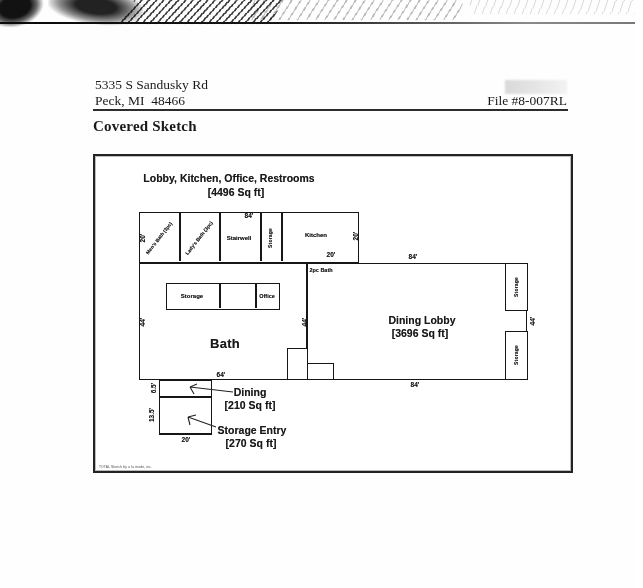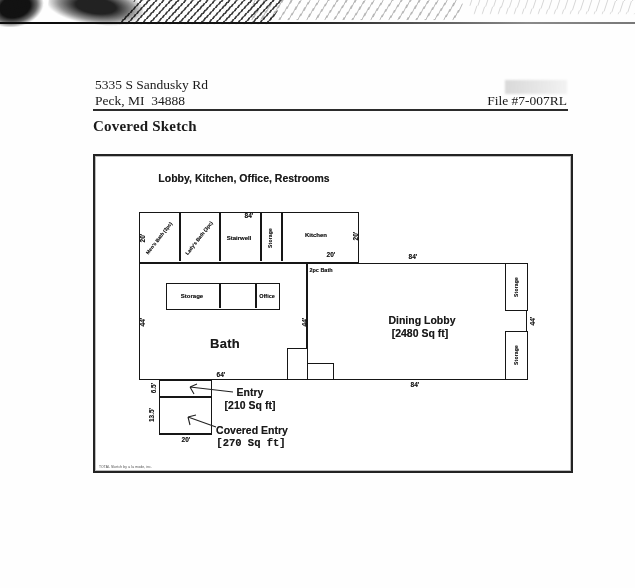--- a/index.html
+++ b/index.html
@@ -72,29 +72,30 @@
     <div class="b n2"></div>
     <div class="b n3"></div>
     <div class="b n4"></div>
     <div class="b n5"></div>
     <div class="nline"></div>
   </div>
   <div class="smudge"></div>
 
   <div class="hdr">
     <div class="addr1">5335 S Sandusky Rd</div>
-    <div class="addr2">Peck, MI  34888</div>
-    <div class="fileno">File #7-007RL</div>
+    <div class="addr2">Peck, MI  48466</div>
+    <div class="fileno">File #8-007RL</div>
     <div class="hrule"></div>
     <div class="bstitle">Covered Sketch</div>
   </div>
 
   <div class="frame">
 
-    <div class="area-title" style="left:29px;top:16px;width:240px;">Lobby, Kitchen, Office, Restrooms</div>
+    <div class="area-title" style="left:14px;top:16px;width:240px;">Lobby, Kitchen, Office, Restrooms</div>
+    <div class="area-title" style="left:21px;top:30px;width:240px;">[4496 Sq ft]</div>
 
     <div class="wallbox" style="left:44px;top:56px;width:220px;height:51px;">
       <div class="vline" style="left:39px;top:0;height:48px;"></div>
       <div class="vline" style="left:79px;top:0;height:48px;"></div>
       <div class="vline" style="left:120px;top:0;height:48px;"></div>
       <div class="vline" style="left:141px;top:0;height:48px;"></div>
     </div>
     <div class="clabel dim" style="left:154px;top:59px;">84'</div>
     <div class="vlabel dim" style="left:47px;top:82px;">20'</div>
     <div class="vlabel dim" style="left:260px;top:80px;">20'</div>
@@ -119,40 +120,40 @@
 
     <div class="clabel lobby-lbl" style="left:130px;top:187px;">Bath</div>
     <div class="clabel dim" style="left:126px;top:218px;">64'</div>
     <div class="vlabel dim" style="left:47px;top:166px;">44'</div>
     <div class="vlabel dim" style="left:209px;top:166px;">44'</div>
 
     <div class="wallbox" style="left:192px;top:192px;width:21px;height:32px;"></div>
     <div class="wallbox" style="left:212px;top:207px;width:27px;height:17px;"></div>
 
     <div class="clabel area-title" style="left:327px;top:164px;">Dining Lobby</div>
-    <div class="clabel area-title" style="left:325px;top:177px;">[2480 Sq ft]</div>
+    <div class="clabel area-title" style="left:325px;top:177px;">[3696 Sq ft]</div>
     <div class="clabel dim" style="left:318px;top:100px;">84'</div>
     <div class="clabel dim" style="left:320px;top:228px;">84'</div>
     <div class="vlabel dim" style="left:437px;top:165px;">44'</div>
 
     <div class="wallbox" style="left:410px;top:107px;width:23px;height:48px;"></div>
     <div class="vlabel storage-v" style="left:421px;top:131px;">Storage</div>
     <div class="wallbox" style="left:410px;top:175px;width:23px;height:49px;"></div>
     <div class="vlabel storage-v" style="left:421px;top:199px;">Storage</div>
 
     <div class="wallbox" style="left:64px;top:224px;width:53px;height:17px;"></div>
     <div class="wallbox" style="left:64px;top:241px;width:53px;height:38px;border-bottom-width:2.5px;"></div>
     <div class="vlabel dim" style="left:58px;top:232px;">6.5'</div>
     <div class="vlabel dim" style="left:56px;top:259px;">13.5'</div>
     <div class="clabel dim" style="left:91px;top:283px;">20'</div>
 
-    <div class="clabel entry-lbl" style="left:155px;top:236px;">Entry</div>
+    <div class="clabel entry-lbl" style="left:155px;top:236px;">Dining</div>
     <div class="clabel entry-lbl" style="left:155px;top:249px;">[210 Sq ft]</div>
-    <div class="clabel entry-lbl" style="left:157px;top:274px;">Covered Entry</div>
-    <div class="clabel entry-lbl" style="left:156px;top:287px;font-family:Liberation Mono, monospace;">[270 Sq ft]</div>
+    <div class="clabel entry-lbl" style="left:157px;top:274px;">Storage Entry</div>
+    <div class="clabel entry-lbl" style="left:156px;top:287px;">[270 Sq ft]</div>
 
     <svg class="leaders" viewBox="0 0 476 315">
       <path d="M138 236 L95 231 M95 231 l7 -3 M95 231 l4 7" stroke="#222" stroke-width="1.1" fill="none"></path>
       <path d="M121 271 L93 261 M93 261 l8 -2 M93 261 l2 8" stroke="#222" stroke-width="1.1" fill="none"></path>
     </svg>
 
     <div class="footnote">TOTAL Sketch by a la mode, inc.</div>
   </div>
 
 </div>

